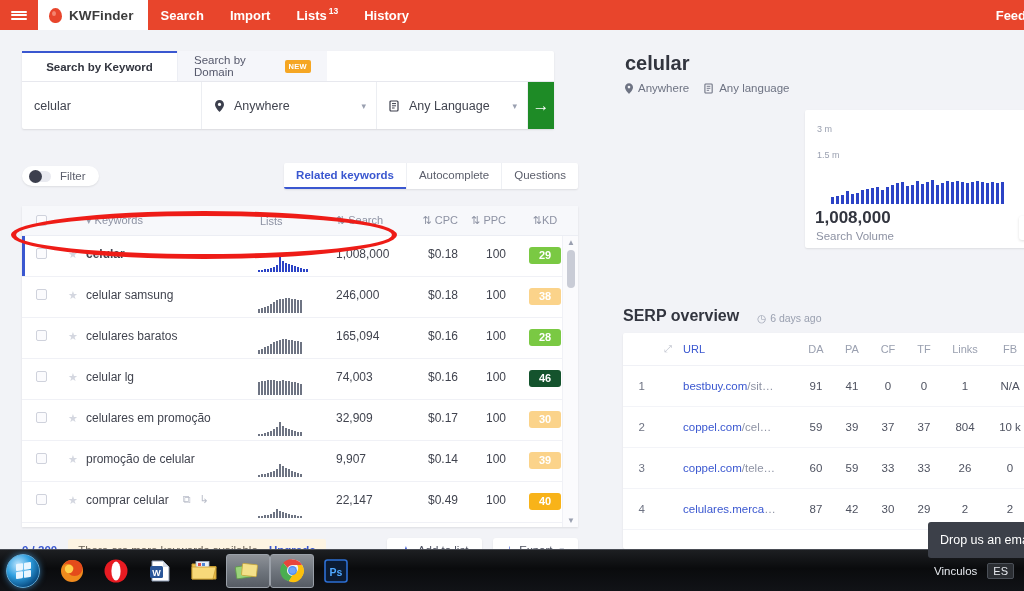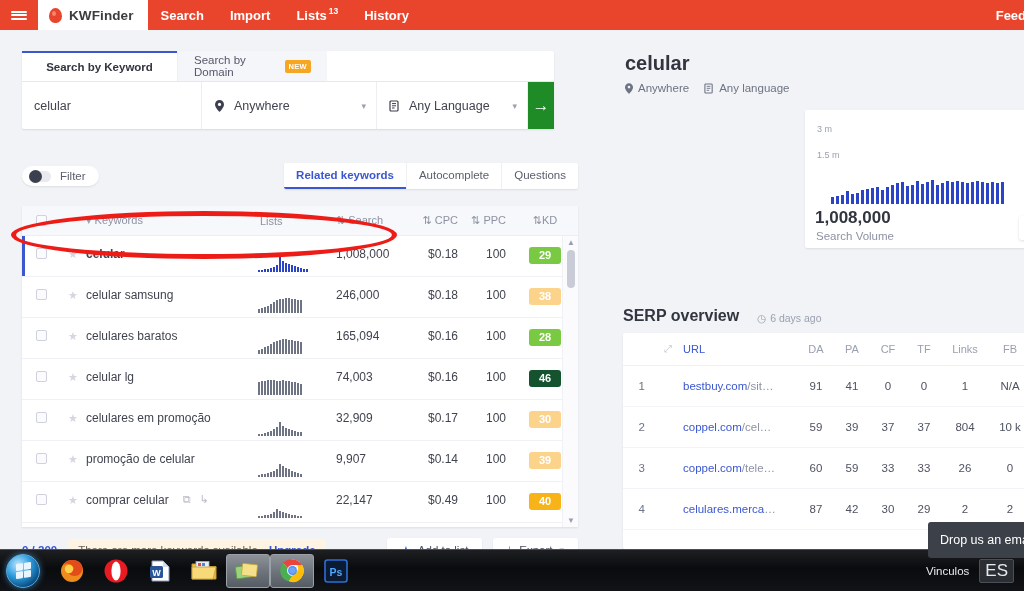--- a/index.html
+++ b/index.html
@@ -233,21 +233,21 @@
   .orbflag { width:15px;height:15px; display:grid; grid-template-columns:1fr 1fr; grid-gap:1px; transform:skewY(-8deg);}
   .orbflag i{display:block;background:#eaf6ff;border-radius:1px;}
   .tbicon {
     width:44px;height:36px; display:flex;align-items:center;justify-content:center; cursor:pointer;
     position:relative;
   }
   .tbicon.act { background:linear-gradient(180deg,#8e9298 0%,#6f757d 50%,#565c64 100%);
     border:1px solid #9aa0a8; border-radius:3px; height:34px; }
   .sysinfo { margin-left:auto; display:flex; align-items:center; gap:10px; padding-right:10px;
              color:#e6e9ee; font-size:11.5px;}
-  .eslang { background:#2b2e33; border:1px solid #4b5058; border-radius:2px; padding:1px 5px; font-size:17px;}
+  .eslang { background:#2b2e33; border:1px solid #4b5058; border-radius:2px; padding:1px 5px; font-size:11px;}
 
   
   svg { display:block; }
 </style>
 </head>
 <body>
 
 <div id="app">
 
   <div class="topnav">

